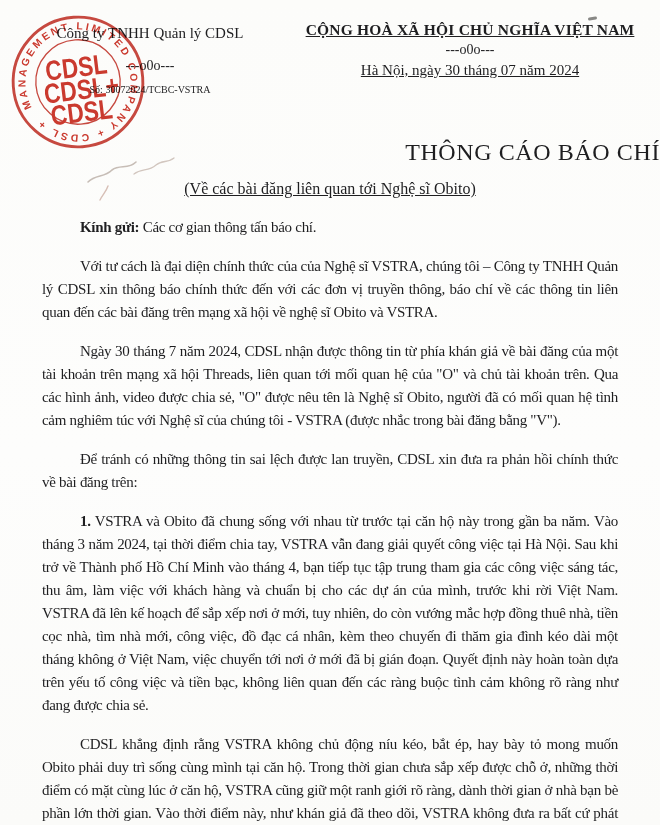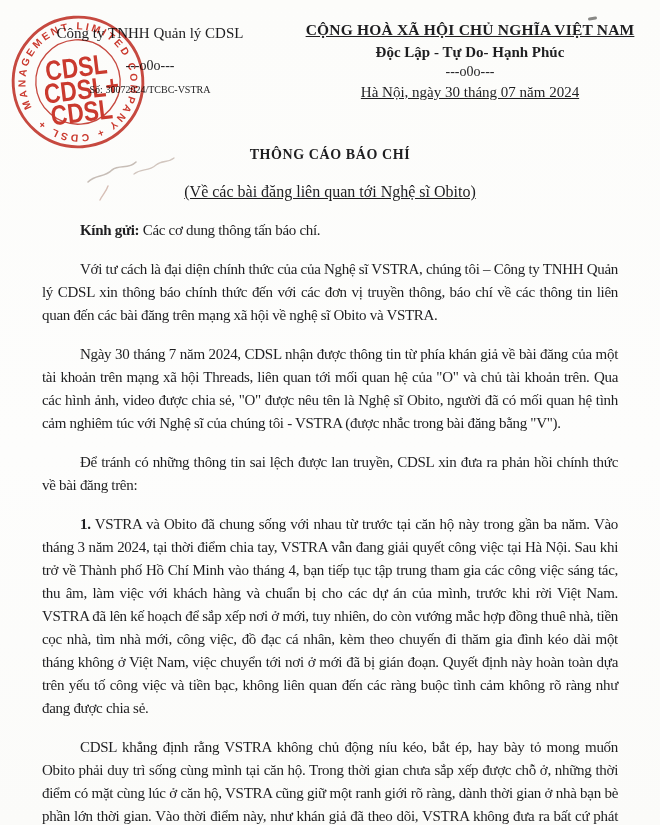--- a/index.html
+++ b/index.html
@@ -33,21 +33,21 @@
   .sep-left { font-size:14px; margin-top:14px; line-height:18px; }
   .ref-number { font-size:10px; margin-top:5px; line-height:19px; }
 
   .motto-1 { font-size:15.5px; font-weight:bold; line-height:20px; letter-spacing:.2px;text-decoration:underline; }
   .motto-2 { font-size:15px; font-weight:bold; line-height:20px; margin-top:2px; }
   .sep-right { font-size:14px; line-height:18px; margin-top:1px; }
   .place-date { font-size:15px; line-height:19px; margin-top:2px;text-decoration:underline; }
 
   
   .title-block { text-align:center; margin-top:40px; }
-  .doc-title { font-size:14px; font-weight:bold; letter-spacing:.6px; line-height:26px; }
+  .doc-title { font-size:24px; font-weight:normal; letter-spacing:.6px; line-height:26px;text-align:right; }
   .doc-subtitle { font-size:16px; margin-top:13px; line-height:22px;text-decoration:underline; }
 
   
   .body-text { margin:0 42px; }
   .body-text p {
     font-size:15px;
     line-height:23px;
     text-align:justify;
     text-indent:38px;
     letter-spacing:-0.3px;
@@ -86,33 +86,32 @@
 <div class="page">
 
   <div class="header">
     <div class="header-left">
       <div class="company-name">Công ty TNHH Quản lý CDSL</div>
       <div class="sep-left">---o0o---</div>
       <div class="ref-number">Số: 30072024/TCBC-VSTRA</div>
     </div>
     <div class="header-right">
       <div class="motto-1">CỘNG HOÀ XÃ HỘI CHỦ NGHĨA VIỆT NAM</div>
-      <div class="motto-2">Độc Lập - Tự Do- Hạnh Phúc</div>
       <div class="sep-right">---o0o---</div>
       <div class="place-date">Hà Nội, ngày 30 tháng 07 năm 2024</div>
     </div>
   </div>
 
   <div class="title-block">
     <div class="doc-title">THÔNG CÁO BÁO CHÍ</div>
     <div class="doc-subtitle">(Về các bài đăng liên quan tới Nghệ sĩ Obito)</div>
   </div>
 
   <div class="body-text">
-    <p class="salutation"><span class="bold">Kính gửi:</span><span> Các cơ dung thông tấn báo chí.</span></p>
+    <p class="salutation"><span class="bold">Kính gửi:</span><span> Các cơ gian thông tấn báo chí.</span></p>
     <p>Với tư cách là đại diện chính thức của của Nghệ sĩ VSTRA, chúng tôi – Công ty TNHH Quản lý CDSL xin thông báo chính thức đến với các đơn vị truyền thông, báo chí về các thông tin liên quan đến các bài đăng trên mạng xã hội về nghệ sĩ Obito và VSTRA.</p>
     <p>Ngày 30 tháng 7 năm 2024, CDSL nhận được thông tin từ phía khán giả về bài đăng của một tài khoản trên mạng xã hội Threads, liên quan tới mối quan hệ của "O" và chủ tài khoản trên. Qua các hình ảnh, video được chia sẻ, "O" được nêu tên là Nghệ sĩ Obito, người đã có mối quan hệ tình cảm nghiêm túc với Nghệ sĩ của chúng tôi - VSTRA (được nhắc trong bài đăng bằng "V").</p>
     <p>Để tránh có những thông tin sai lệch được lan truyền, CDSL xin đưa ra phản hồi chính thức về bài đăng trên:</p>
     <p><span class="bold">1.</span><span> VSTRA và Obito đã chung sống với nhau từ trước tại căn hộ này trong gần ba năm. Vào tháng 3 năm 2024, tại thời điểm chia tay, VSTRA vẫn đang giải quyết công việc tại Hà Nội. Sau khi trở về Thành phố Hồ Chí Minh vào tháng 4, bạn tiếp tục tập trung tham gia các công việc sáng tác, thu âm, làm việc với khách hàng và chuẩn bị cho các dự án của mình, trước khi rời Việt Nam. VSTRA đã lên kế hoạch để sắp xếp nơi ở mới, tuy nhiên, do còn vướng mắc hợp đồng thuê nhà, tiền cọc nhà, tìm nhà mới, công việc, đồ đạc cá nhân, kèm theo chuyến đi thăm gia đình kéo dài một tháng không ở Việt Nam, việc chuyển tới nơi ở mới đã bị gián đoạn. Quyết định này hoàn toàn dựa trên yếu tố công việc và tiền bạc, không liên quan đến các ràng buộc tình cảm không rõ ràng như đang được chia sẻ.</span></p>
     <p>CDSL khẳng định rằng VSTRA không chủ động níu kéo, bắt ép, hay bày tỏ mong muốn Obito phải duy trì sống cùng mình tại căn hộ. Trong thời gian chưa sắp xếp được chỗ ở, những thời điểm có mặt cùng lúc ở căn hộ, VSTRA cũng giữ một ranh giới rõ ràng, dành thời gian ở nhà bạn bè phần lớn thời gian. Vào thời điểm này, như khán giả đã theo dõi, VSTRA không đưa ra bất cứ phát ngôn, bài đăng nào với nội dung liên quan đến mối quan hệ của mình hay đời tư của Nghệ sĩ Obito. Mọi thông tin liên quan đến việc VSTRA có tác động và tỏ thái độ không</p>
   </div>
 
   <div class="stamp">
     <svg viewBox="0 0 136 136">
       <defs>

